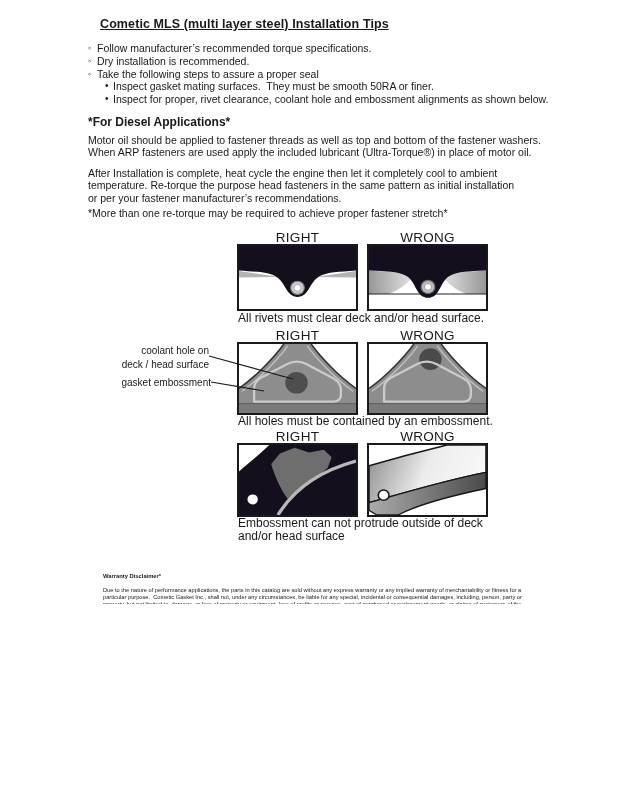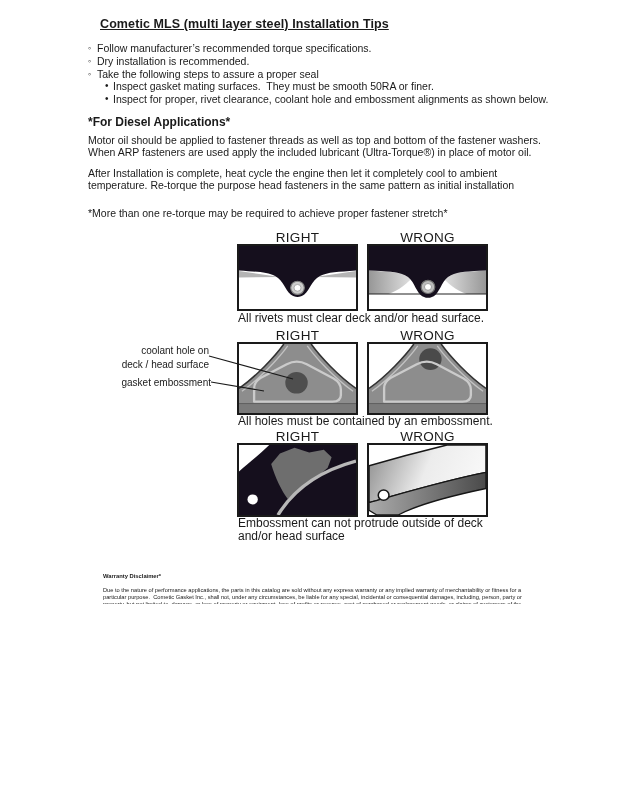--- a/index.html
+++ b/index.html
@@ -67,20 +67,21 @@
 
   <h2 class="h2">*For Diesel Applications*</h2>
 
   <div class="para p1">
     <div class="pre">Motor oil should be applied to fastener threads as well as top and bottom of the fastener washers.</div>
     <div class="pre">When ARP fasteners are used apply the included lubricant (Ultra-Torque®) in place of motor oil.</div>
   </div>
   <div class="para p2">
     <div class="pre">After Installation is complete, heat cycle the engine then let it completely cool to ambient</div>
     <div class="pre">temperature. Re-torque the purpose head fasteners in the same pattern as initial installation</div>
+    <div class="pre">or per your fastener manufacturer’s recommendations.</div>
   </div>
   <div class="para note pre">*More than one re-torque may be required to achieve proper fastener stretch*</div>
 
   <div class="dlabel" style="left:237px;top:230px;">RIGHT</div>
   <div class="dlabel" style="left:367px;top:230px;">WRONG</div>
 
   <div class="dbox" style="left:237px;top:244px;height:67px;">
     <svg viewBox="0 0 120 67" preserveAspectRatio="none">
       <rect width="120" height="67" fill="#ffffff"></rect>
       <polygon points="0,26.5 42,33 0,33.5" fill="#b4b4b4"></polygon>

